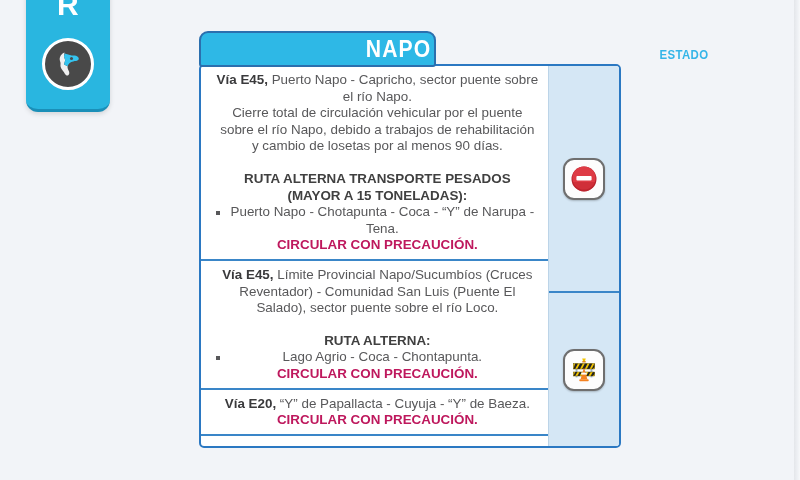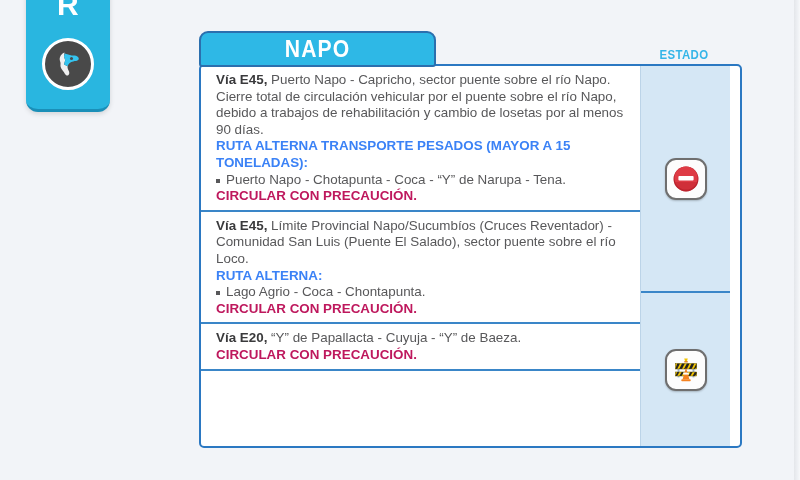--- a/index.html
+++ b/index.html
@@ -89,45 +89,46 @@
     left: 199px;
     top: 31px;
     width: 237px;
     height: 36px;
     background: #2eb8e6;
     border: 2px solid #2b6fae;
     border-radius: 9px 9px 3px 3px;
     z-index: 4;
     display: flex;
     align-items: center;
-    justify-content: center;
+    justify-content: flex-end;
   }
   #province-tab-label {
     color: #ffffff;
     font-size: 23px;
     font-weight: bold;
     letter-spacing: 1.2px;
     font-family: "Liberation Sans Narrow", "Liberation Sans", sans-serif;
     transform: scaleX(0.92);
     line-height: 1;
   }
 
   
   #alerts-panel {
     position: absolute;
     left: 199px;
     top: 64px;
-    width: 543px;
+    width: 422px;
     height: 384px;
     background: #ffffff;
     border: 2px solid #2b78c2;
     border-radius: 5px;
     z-index: 2;
     display: flex;
     overflow: hidden;
+    text-align: center;
   }
 
   #alerts-text-column {
     width: 439px;
     display: flex;
     flex-direction: column;
   }
 
   #estado-column {
     width: 90px;
@@ -144,21 +145,21 @@
     font-size: 13.4px;
     line-height: 16.6px;
     font-family: "Liberation Sans Narrow", "Liberation Sans", sans-serif;
     transform-origin: left top;
   }
   .alert-block.divider-partial { border-bottom: 2px solid #3a86c8; }
   .alert-block.divider-full     { border-bottom: 2px solid #3a86c8; }
 
   .alert-line { white-space: normal; }
   .road-code { color: #3a3a3c; font-weight: bold; }
-  .alert-heading { color: #3b82f6; font-weight: bold; }
+  .alert-heading { color: #404040; font-weight: bold; margin-top: 16px; }
   .alert-note { color: #be185d; font-weight: bold; }
   .alert-bullet { padding-left: 10px; position: relative; }
   .alert-bullet::before {
     content: "";
     position: absolute;
     left: 0; top: 7px;
     width: 4px; height: 4px;
     background: #58585a;
   }
 

